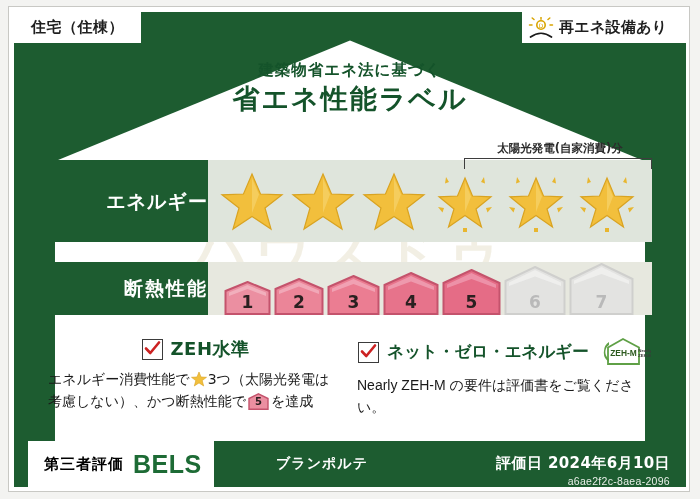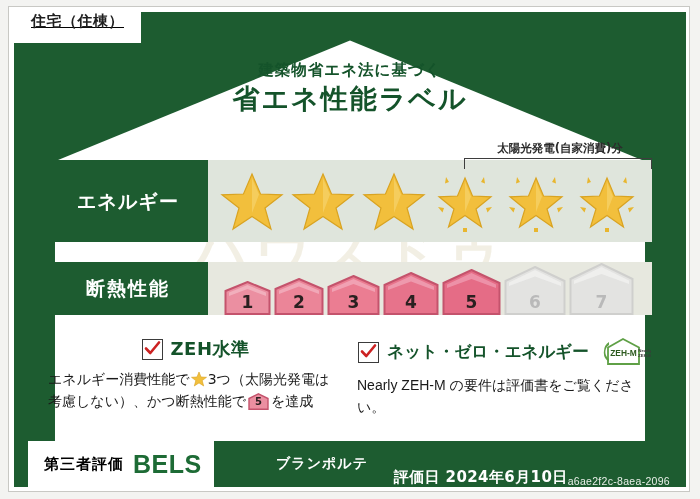--- a/index.html
+++ b/index.html
@@ -35,21 +35,21 @@
     width:672px;height:474px;
     background:#ffffff;
     -webkit-clip-path:polygon(6.1% 100%, 6.1% 31.5%, 50% 6.0%, 93.9% 31.5%, 93.9% 100%);
     clip-path:polygon(6.1% 100%, 6.1% 31.5%, 50% 6.0%, 93.9% 31.5%, 93.9% 100%);
   }
   
   .tab-left{
     position:absolute;left:14px;top:12px;
     width:127px;height:31px;
     background:#ffffff;
-    display:flex;justify-content:center;text-decoration:underline;
+    display:flex;align-items:center;justify-content:center;
   }
   .tab-left .t{
     font-size:15px;font-weight:bold;color:#1f1f1f;letter-spacing:0.5px;
     font-family:"DejaVu Sans",sans-serif;
   }
   .tab-right{
     position:absolute;right:14px;top:12px;
     width:164px;height:31px;
     background:#ffffff;
     display:flex;align-items:center;justify-content:flex-start;
@@ -88,21 +88,21 @@
     position:absolute;left:48px;top:160px;
     width:604px;
   }
   .perf-row{display:flex;align-items:stretch;}
   .perf-row.energy{height:82px;}
   .perf-row.insul{height:53px;margin-top:20px;}
   .perf-key{
     width:160px;flex:0 0 160px;
     background:#1d5c30;
     color:#ffffff;
-    display:flex;flex-direction:column;align-items:center;justify-content:center;
+    display:flex;flex-direction:row;align-items:center;justify-content:flex-end;
     font-family:"DejaVu Sans",sans-serif;
     font-weight:bold;
     line-height:1.18;
   }
   .perf-row.energy .perf-key{font-size:19px;letter-spacing:1px;}
   .perf-row.insul  .perf-key{font-size:19px;letter-spacing:2px;}
   .perf-val{
     flex:1 1 auto;position:relative;
     background:#dfe5dc;
     display:flex;align-items:center;
@@ -188,21 +188,21 @@
     font-family:"Liberation Sans",sans-serif;letter-spacing:0.5px;
   }
   .foot-brand{
     position:absolute;left:262px;top:0;height:46px;
     display:flex;align-items:center;
     color:#ffffff;font-size:14px;font-weight:bold;
     font-family:"DejaVu Sans",sans-serif;letter-spacing:1px;
   }
   .foot-right{
     position:absolute;right:16px;top:0;height:46px;
-    display:flex;flex-direction:row;align-items:flex-end;justify-content:flex-start;
+    display:flex;flex-direction:column;align-items:flex-end;justify-content:flex-end;
     color:#ffffff;
   }
   .foot-date{
     font-size:15px;font-weight:bold;font-family:"DejaVu Sans",sans-serif;letter-spacing:0.4px;
   }
   .foot-id{
     font-size:10.5px;font-family:"Liberation Sans",sans-serif;
     margin-top:2px;letter-spacing:0.3px;color:#e8efe8;
   }
 </style>
@@ -213,20 +213,37 @@
 
   <div class="outer-rule"></div>
 
   <div class="green-panel"></div>
   <div class="inner-sheet"></div>
 
   <div class="tab-left">
     <span class="t">住宅（住棟）</span>
   </div>
 
+  <div class="tab-right">
+    <span class="sun-ico">
+      <svg viewBox="0 0 26 22" width="26" height="22">
+        <circle cx="13" cy="8" r="4.2" fill="none" stroke="#d9a400" stroke-width="1.6"></circle>
+        <text x="13" y="11" font-size="6" fill="#d9a400" text-anchor="middle" font-family="DejaVu Sans">D</text>
+        <g stroke="#d9a400" stroke-width="1.5" stroke-linecap="round">
+          <line x1="4" y1="8" x2="1.5" y2="8"></line>
+          <line x1="22" y1="8" x2="24.5" y2="8"></line>
+          <line x1="6" y1="2.5" x2="4.2" y2="1"></line>
+          <line x1="20" y1="2.5" x2="21.8" y2="1"></line>
+          <line x1="13" y1="2.2" x2="13" y2="0.3"></line>
+        </g>
+        <path d="M2.5 20 Q13 12.5 23.5 20" fill="none" stroke="#1a1a1a" stroke-width="1.7" stroke-linecap="round"></path>
+      </svg>
+    </span>
+    <span class="t">再エネ設備あり</span>
+  </div>
 
   <div class="title-wrap">
     <div class="title-sub">建築物省エネ法に基づく</div>
     <div class="title-main">省エネ性能ラベル</div>
   </div>
 
   <div class="watermark">ハウスドゥ</div>
 
   <div class="perf-block">
 

